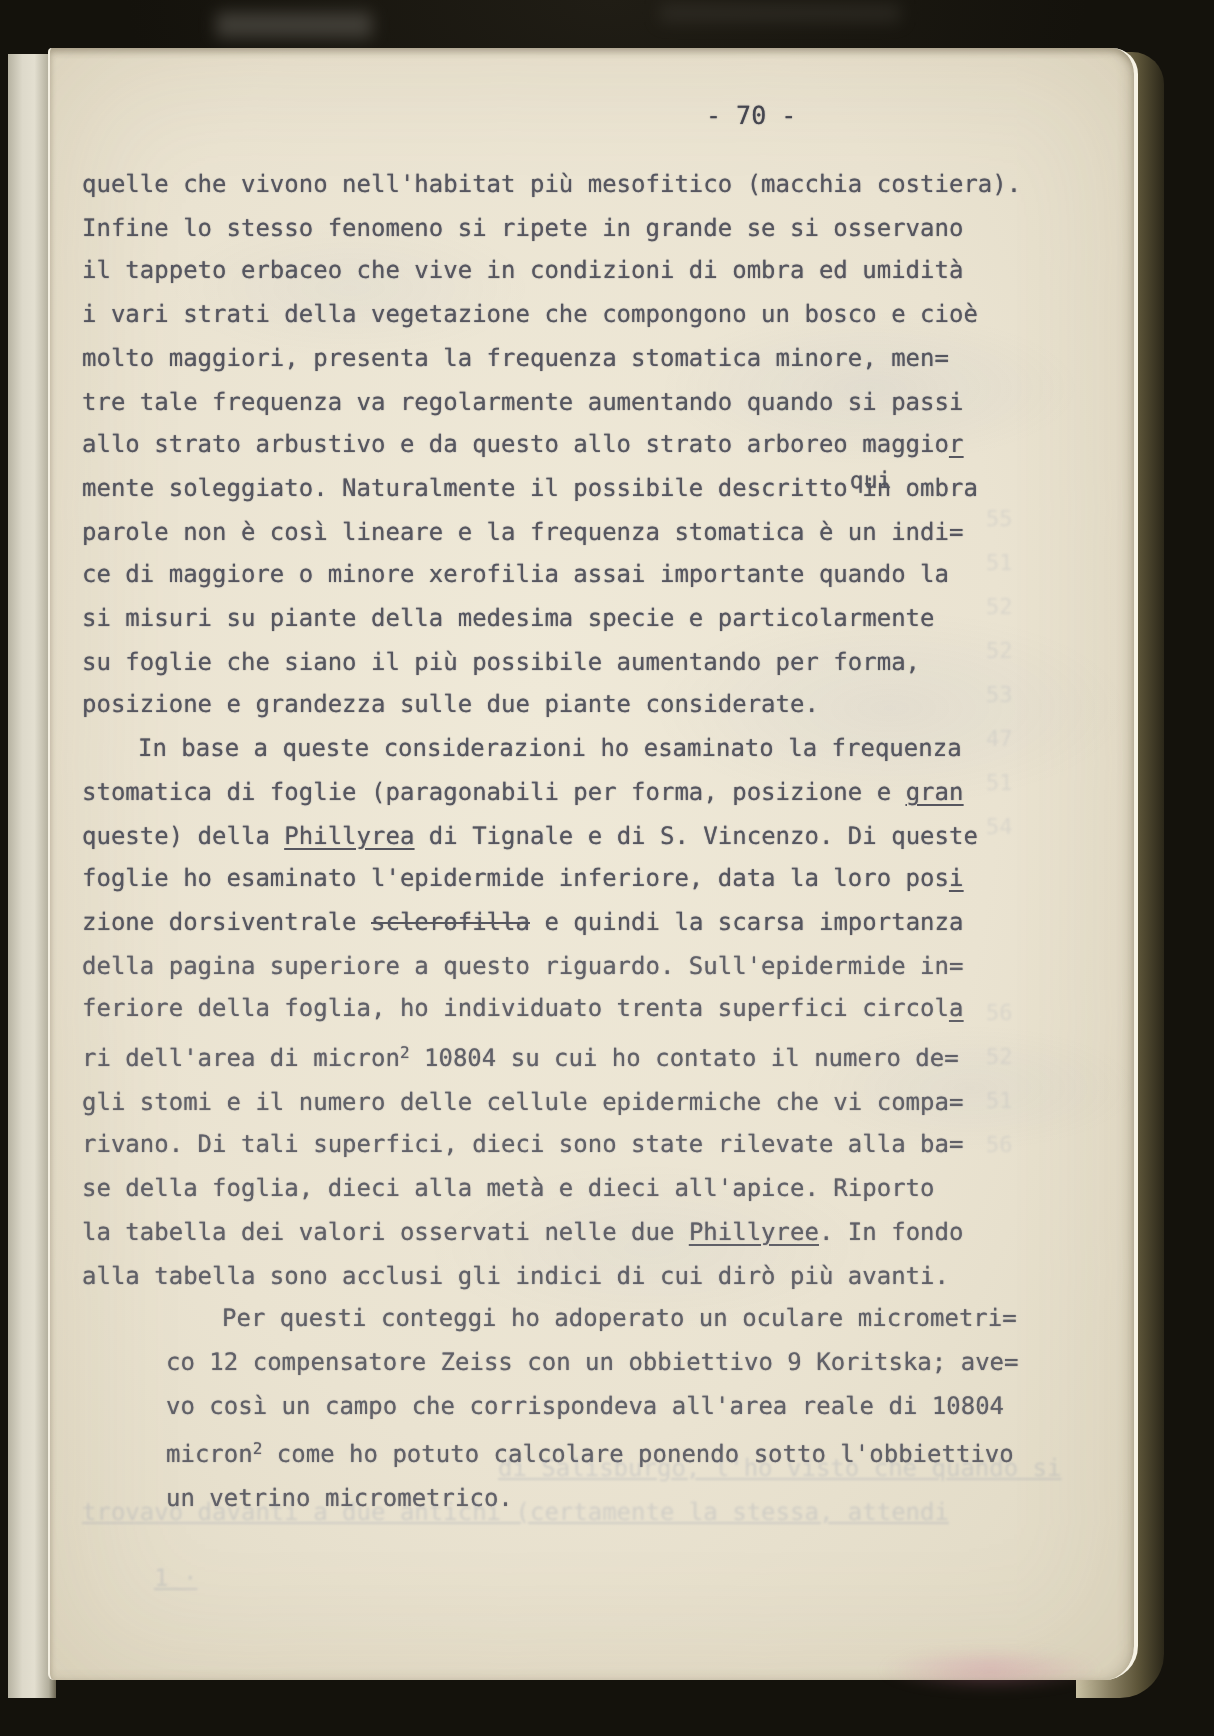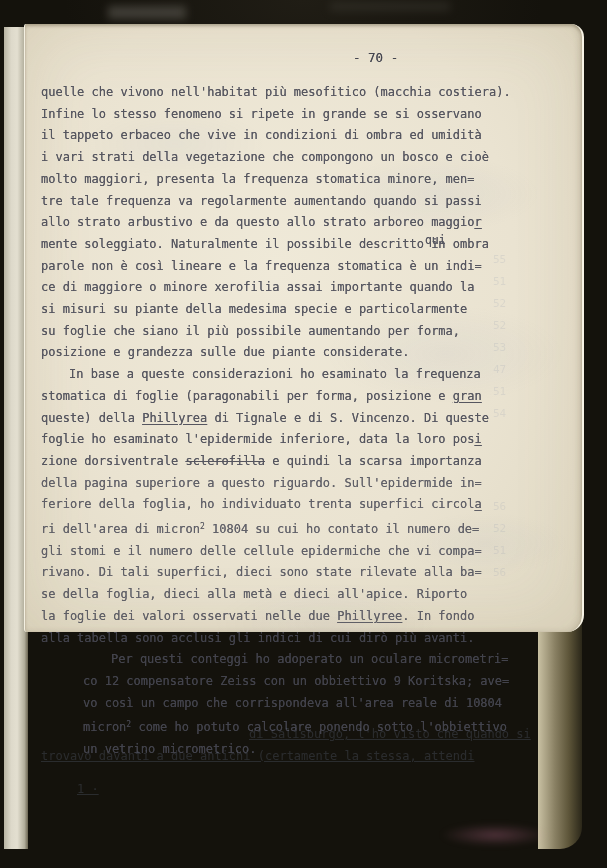--- a/index.html
+++ b/index.html
@@ -9,27 +9,27 @@
     overflow:hidden;font-family:"DejaVu Sans Mono",monospace;}
   .smudge-top{position:absolute;left:108px;top:6px;width:78px;height:13px;
     background:#56534c;filter:blur(4px);opacity:.65;}
   .smudge-top2{position:absolute;left:330px;top:2px;width:120px;height:9px;
     background:#3b3831;filter:blur(4px);opacity:.5;}
   .under-page{position:absolute;left:4px;top:27px;width:24px;height:822px;
     background:linear-gradient(90deg,#b7b3a2 0%,#ddd9ca 30%,#e3dfd0 55%,#b2ae9c 85%,#6b6552 100%);}
   .page-stack{position:absolute;left:538px;top:26px;width:44px;height:823px;
     background:linear-gradient(90deg,#c9c1a3 0%,#8a8164 38%,#5d5539 70%,#2b2719 100%);
     border-radius:0 16px 22px 0;}
-  .page{position:absolute;left:24px;top:24px;width:542px;height:608px;
+  .page{position:absolute;left:24px;top:24px;width:542px;height:816px;
     background:radial-gradient(ellipse at 45% 40%, #efe9d8 0%, #eae3d1 55%, #e1dac5 92%);
     border-radius:2px 13px 17px 3px;
     border-left:1px solid #f4f0e2;
     border-right:2px solid #f7f3e5;
     box-shadow:inset 0 0 70px rgba(140,120,80,.14), inset 0 2px 3px rgba(60,50,30,.28),
-               inset -3px 0 6px rgba(90,80,50,.18);padding-left:15px;}
+               inset -3px 0 6px rgba(90,80,50,.18);}
   .mottle{position:absolute;inset:0;pointer-events:none;border-radius:inherit;
     background-image:
       radial-gradient(150px 55px at 410px 170px, rgba(125,140,175,.08), transparent 70%),
       radial-gradient(170px 70px at 420px 330px, rgba(125,140,175,.07), transparent 70%),
       radial-gradient(130px 50px at 150px 120px, rgba(125,140,175,.05), transparent 70%),
       radial-gradient(160px 60px at 300px 600px, rgba(125,140,175,.05), transparent 70%),
       radial-gradient(120px 45px at 460px 520px, rgba(125,140,175,.06), transparent 70%);}
   .pagenum{position:absolute;left:328px;top:26px;font-size:12.5px;color:#45464f;
     text-shadow:0 0 .6px rgba(70,70,90,.8);}
   .text-block{position:absolute;left:16px;top:58px;width:505px;
@@ -82,21 +82,21 @@
         <div class="line"><span class="seg-n">stomatica di foglie (paragonabili per forma, posizione e </span><span class="seg-u">gran</span></div>
         <div class="line"><span class="seg-n">queste) della </span><span class="seg-u">Phillyrea</span><span class="seg-n"> di Tignale e di S. Vincenzo. Di queste</span></div>
         <div class="line"><span class="seg-n">foglie ho esaminato l'epidermide inferiore, data la loro pos</span><span class="seg-u">i</span></div>
         <div class="line"><span class="seg-n">zione dorsiventrale </span><span class="seg-s">sclerofilla</span><span class="seg-n"> e quindi la scarsa importanza</span></div>
         <div class="line"><span class="seg-n">della pagina superiore a questo riguardo. Sull'epidermide in=</span></div>
         <div class="line"><span class="seg-n">feriore della foglia, ho individuato trenta superfici circol</span><span class="seg-u">a</span></div>
         <div class="line"><span class="seg-n">ri dell'area di micron</span><span class="seg-p">2</span><span class="seg-n"> 10804 su cui ho contato il numero de=</span></div>
         <div class="line"><span class="seg-n">gli stomi e il numero delle cellule epidermiche che vi compa=</span></div>
         <div class="line"><span class="seg-n">rivano. Di tali superfici, dieci sono state rilevate alla ba=</span></div>
         <div class="line"><span class="seg-n">se della foglia, dieci alla metà e dieci all'apice. Riporto</span></div>
-        <div class="line"><span class="seg-n">la foglie dei valori osservati nelle due </span><span class="seg-u">Phillyree</span><span class="seg-n">. In fondo</span></div>
+        <div class="line"><span class="seg-n">la tabella dei valori osservati nelle due </span><span class="seg-u">Phillyree</span><span class="seg-n">. In fondo</span></div>
         <div class="line"><span class="seg-n">alla tabella sono acclusi gli indici di cui dirò più avanti.</span></div>
         <div class="line indent"><span class="seg-n">Per questi conteggi ho adoperato un oculare micrometri=</span></div>
         <div class="line"><span class="seg-n">co 12 compensatore Zeiss con un obbiettivo 9 Koritska; ave=</span></div>
         <div class="line"><span class="seg-n">vo così un campo che corrispondeva all'area reale di 10804</span></div>
         <div class="line"><span class="seg-n">micron</span><span class="seg-p">2</span><span class="seg-n"> come ho potuto calcolare ponendo sotto l'obbiettivo</span></div>
         <div class="line"><span class="seg-n">un vetrino micrometrico.</span></div>
       </div>
     <div class="ghost-layer" id="ghost-layer">
         <span class="ghost-num" style="top: 229px;">55</span>
         <span class="ghost-num" style="top: 251px;">51</span>

